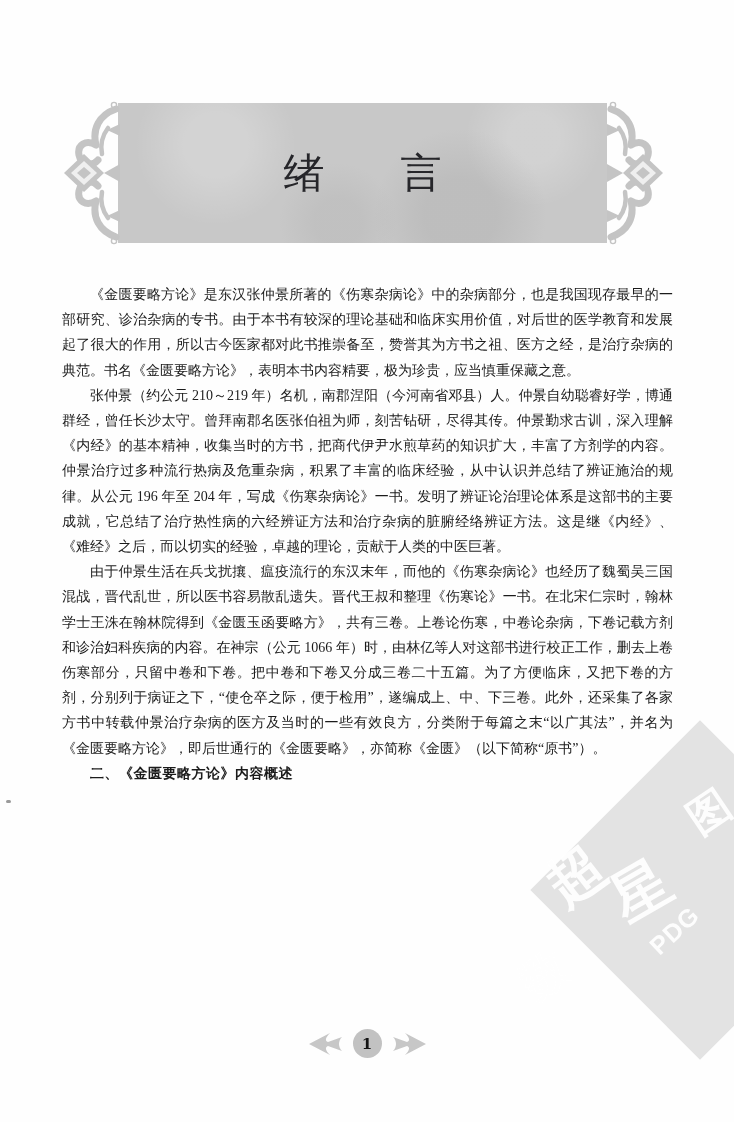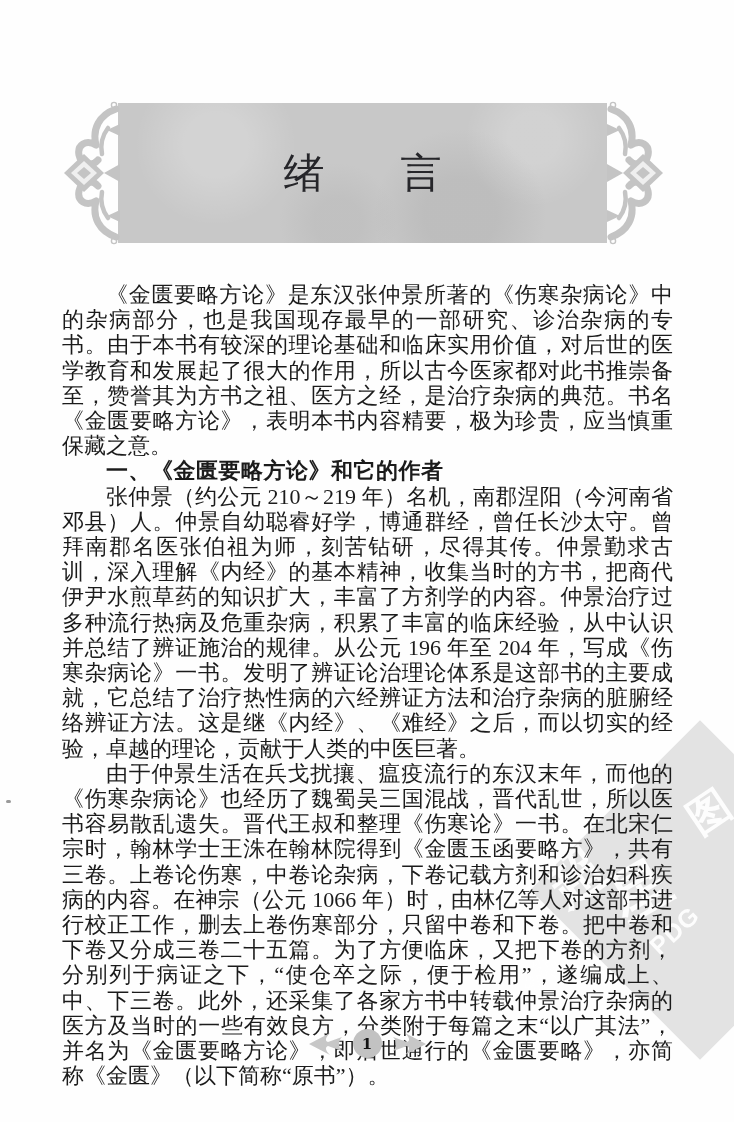--- a/index.html
+++ b/index.html
@@ -24,21 +24,21 @@
     display:flex;justify-content:center;align-items:center;gap:76px;
     font-size:41px;color:#26262a;font-weight:500;
     font-family:"DejaVu Serif", serif;
   }
   .ornament{position:absolute;top:-5px;width:58px;height:150px;}
   .ornament.left{left:0;}
   .ornament.right{right:0;transform:scaleX(-1);}
   
   .article{
     position:absolute;left:62px;top:282px;width:611px;z-index:2;
-    font-size:22px;line-height:25.2px;text-align:justify;
+    font-size:14px;line-height:25.2px;text-align:justify;
     color:#1b1b1b;
   }
   .article p,.article h3{margin:0;padding:0;text-indent:2em;font-size:inherit;}
   .article h3{font-weight:700;font-family:"Liberation Sans", sans-serif;letter-spacing:.5px;}
   
   .watermark-layer{position:absolute;left:0;top:0;width:734px;height:1122px;z-index:1;pointer-events:none;}
   .wm-diamond{
     position:absolute;left:580px;top:770px;width:240px;height:240px;
     background:#e3e3e3;transform:rotate(45deg);
   }
@@ -116,23 +116,23 @@
   </svg>
 
   <div class="banner-title">
     <span>绪</span>
     <span>言</span>
   </div>
 </div>
 
 <div class="article">
   <p>《金匮要略方论》是东汉张仲景所著的《伤寒杂病论》中的杂病部分，也是我国现存最早的一部研究、诊治杂病的专书。由于本书有较深的理论基础和临床实用价值，对后世的医学教育和发展起了很大的作用，所以古今医家都对此书推崇备至，赞誉其为方书之祖、医方之经，是治疗杂病的典范。书名《金匮要略方论》，表明本书内容精要，极为珍贵，应当慎重保藏之意。</p>
-  <h3>一、《金匮要略方论》和它的作者</h3>
   <p>张仲景（约公元 210～219 年）名机，南郡涅阳（今河南省邓县）人。仲景自幼聪睿好学，博通群经，曾任长沙太守。曾拜南郡名医张伯祖为师，刻苦钻研，尽得其传。仲景勤求古训，深入理解《内经》的基本精神，收集当时的方书，把商代伊尹水煎草药的知识扩大，丰富了方剂学的内容。仲景治疗过多种流行热病及危重杂病，积累了丰富的临床经验，从中认识并总结了辨证施治的规律。从公元 196 年至 204 年，写成《伤寒杂病论》一书。发明了辨证论治理论体系是这部书的主要成就，它总结了治疗热性病的六经辨证方法和治疗杂病的脏腑经络辨证方法。这是继《内经》、《难经》之后，而以切实的经验，卓越的理论，贡献于人类的中医巨著。</p>
   <p>由于仲景生活在兵戈扰攘、瘟疫流行的东汉末年，而他的《伤寒杂病论》也经历了魏蜀吴三国混战，晋代乱世，所以医书容易散乱遗失。晋代王叔和整理《伤寒论》一书。在北宋仁宗时，翰林学士王洙在翰林院得到《金匮玉函要略方》，共有三卷。上卷论伤寒，中卷论杂病，下卷记载方剂和诊治妇科疾病的内容。在神宗（公元 1066 年）时，由林亿等人对这部书进行校正工作，删去上卷伤寒部分，只留中卷和下卷。把中卷和下卷又分成三卷二十五篇。为了方便临床，又把下卷的方剂，分别列于病证之下，“使仓卒之际，便于检用”，遂编成上、中、下三卷。此外，还采集了各家方书中转载仲景治疗杂病的医方及当时的一些有效良方，分类附于每篇之末“以广其法”，并名为《金匮要略方论》，即后世通行的《金匮要略》，亦简称《金匮》（以下简称“原书”）。</p>
+  <h3>二、《金匮要略方论》内容概述</h3>
 </div>
 
 <div class="speck"></div>
 
 <div class="footer">
   <svg class="arrow" viewBox="0 0 36 24">
     <path fill="#c7c7c7" d="M1,12 L22,1 C17,6 17,9 20,10 L34,5 C30,9 30,15 34,19 L20,14 C17,15 17,18 22,23 Z"></path>
   </svg>
   <div class="page-circle">
     <span>1</span>

